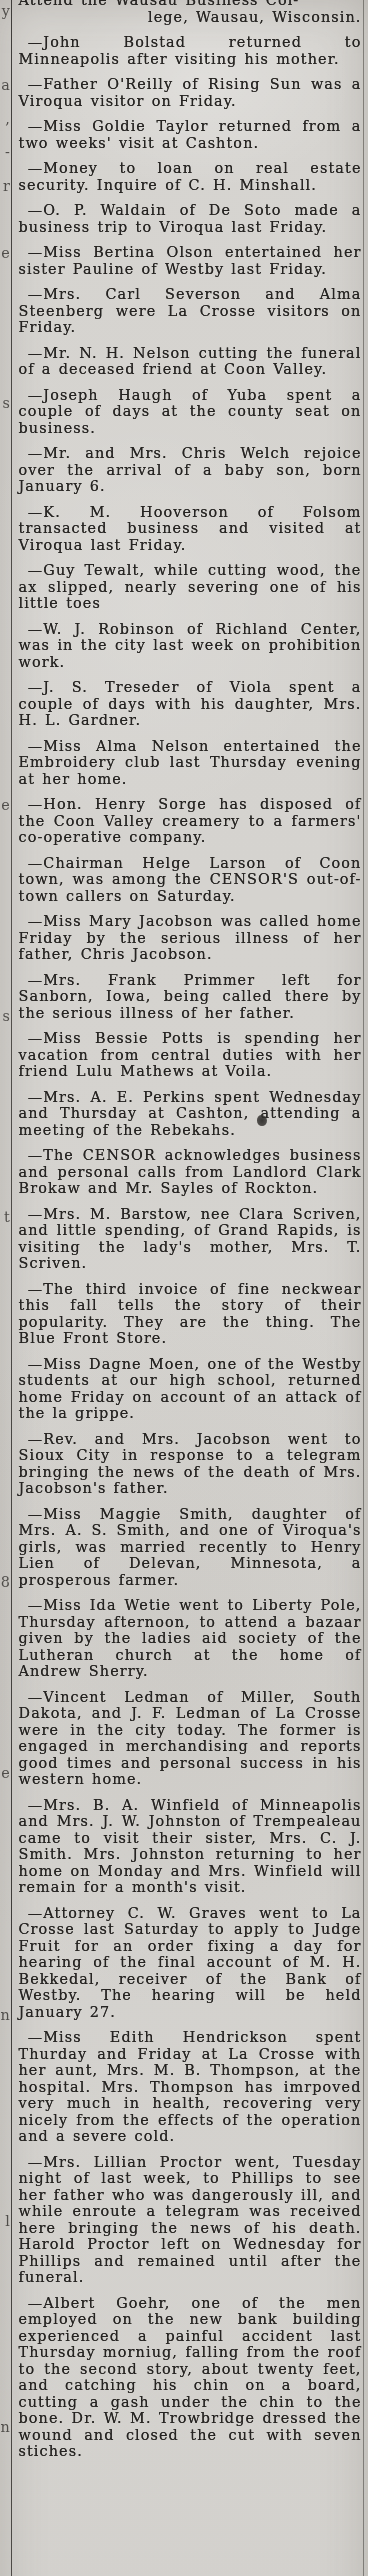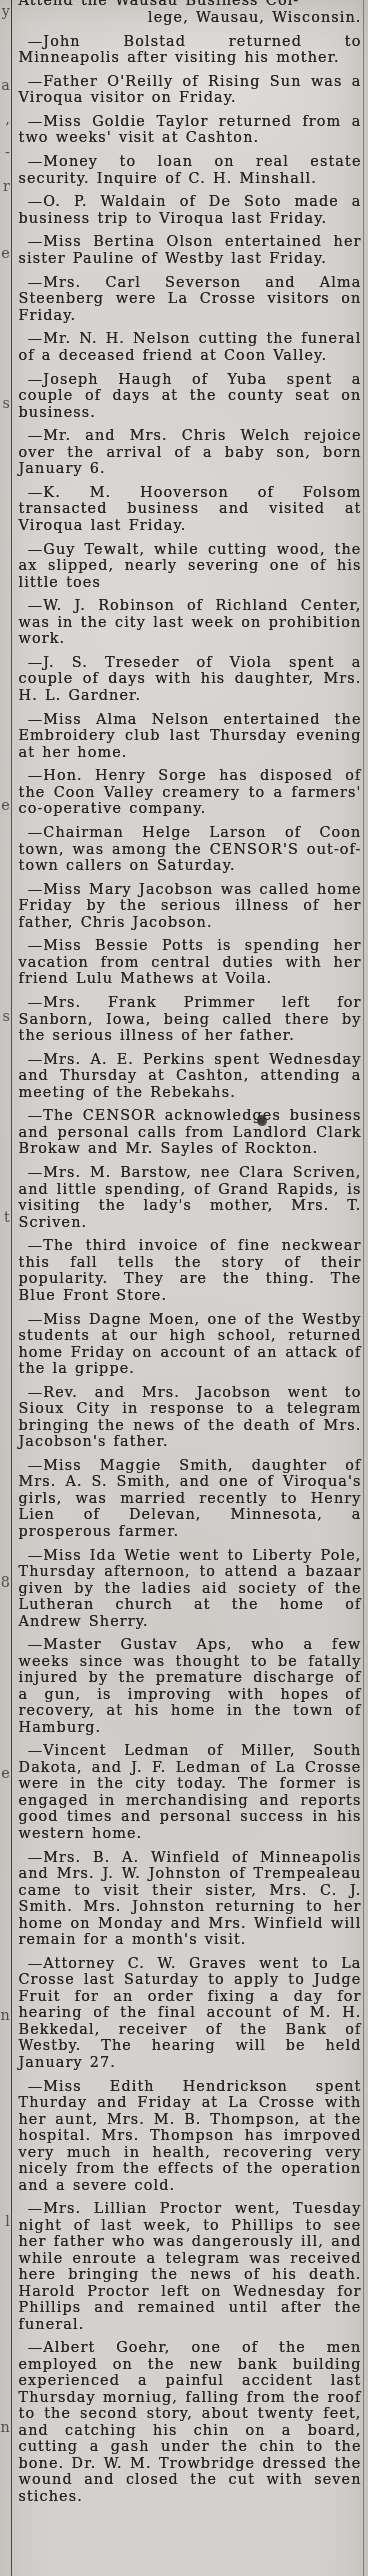--- a/index.html
+++ b/index.html
@@ -29,21 +29,21 @@
     position:absolute;top:-7.7px;left:18.5px;width:343px;
     color:#262422;
     font-size:14.4px;line-height:16.5px;
     letter-spacing:1.1px;word-spacing:1.5px;
     text-align:justify;
     text-shadow:0 0 0.4px rgba(38,36,34,.85);
   }
   .column p{margin:0 0 7.2px 0;}
   p.clipped-top{margin:0;text-indent:0;}
   p.continuation{text-indent:0;text-align:right;}
-  p.item{text-indent:9.3px;}
+  p.item{text-indent:9.3px;margin-top:9px;}
   .frag-layer{position:absolute;left:0;top:0;width:10.3px;height:2739px;}
   .frag{
     position:absolute;left:0.5px;width:9.3px;overflow:hidden;
     color:#33312e;font-size:14.4px;line-height:15.5px;
     text-align:right;opacity:.8;
   }
   .ink-blot{
     position:absolute;width:10.3px;height:11.3px;border-radius:45% 55% 50% 50%;
     background:radial-gradient(#1c1b19, #3a3835 70%, rgba(58,56,53,0));
     opacity:.85;
@@ -90,31 +90,30 @@
       <p class="item">—Joseph Haugh of Yuba spent a couple of days at the county seat on business.</p>
       <p class="item">—Mr. and Mrs. Chris Welch rejoice over the arrival of a baby son, born January 6.</p>
       <p class="item">—K. M. Hooverson of Folsom transacted business and visited at Viroqua last Friday.</p>
       <p class="item">—Guy Tewalt, while cutting wood, the ax slipped, nearly severing one of his little toes</p>
       <p class="item">—W. J. Robinson of Richland Center, was in the city last week on prohibition work.</p>
       <p class="item">—J. S. Treseder of Viola spent a couple of days with his daughter, Mrs. H. L. Gardner.</p>
       <p class="item">—Miss Alma Nelson entertained the Embroidery club last Thursday evening at her home.</p>
       <p class="item">—Hon. Henry Sorge has disposed of the Coon Valley creamery to a farmers' co-operative company.</p>
       <p class="item">—Chairman Helge Larson of Coon town, was among the CENSOR'S out-of-town callers on Saturday.</p>
       <p class="item">—Miss Mary Jacobson was called home Friday by the serious illness of her father, Chris Jacobson.</p>
+      <p class="item">—Mrs. Frank Primmer left for Sanborn, Iowa, being called there by the serious illness of her father.</p>
       <p class="item">—Miss Bessie Potts is spending her vacation from central duties with her friend Lulu Mathews at Voila.</p>
-      <p class="item">—Mrs. Frank Primmer left for Sanborn, Iowa, being called there by the serious illness of her father.</p>
       <p class="item">—Mrs. A. E. Perkins spent Wednesday and Thursday at Cashton, attending a meeting of the Rebekahs.</p>
       <p class="item">—The CENSOR acknowledges business and personal calls from Landlord Clark Brokaw and Mr. Sayles of Rockton.</p>
       <p class="item">—Mrs. M. Barstow, nee Clara Scriven, and little spending, of Grand Rapids, is visiting the lady's mother, Mrs. T. Scriven.</p>
       <p class="item">—The third invoice of fine neckwear this fall tells the story of their popularity.  They are the thing.  The Blue Front Store.</p>
       <p class="item">—Miss Dagne Moen, one of the Westby students at our high school, returned home Friday on account of an attack of the la grippe.</p>
       <p class="item">—Rev. and Mrs. Jacobson went to Sioux City in response to a telegram bringing the news of the death of Mrs. Jacobson's father.</p>
       <p class="item">—Miss Maggie Smith, daughter of Mrs. A. S. Smith, and one of Viroqua's girls, was married recently to Henry Lien of Delevan, Minnesota, a prosperous farmer.</p>
       <p class="item">—Miss Ida Wetie went to Liberty Pole, Thursday afternoon, to attend a bazaar given by the ladies aid society of the Lutheran church at the home of Andrew Sherry.</p>
-      <p class="item">—Master Gustav Aps, who a few weeks since was thought to be fatally injured by the premature discharge of a gun, is improving with hopes of recovery, at his home in the town of Hamburg.</p>
       <p class="item">—Vincent Ledman of Miller, South Dakota, and J. F. Ledman of La Crosse were in the city today.  The former is engaged in merchandising and reports good times and personal success in his western home.</p>
       <p class="item">—Mrs. B. A. Winfield of Minneapolis and Mrs. J. W. Johnston of Trempealeau came to visit their sister, Mrs. C. J. Smith.  Mrs. Johnston returning to her home on Monday and Mrs. Winfield will remain for a month's visit.</p>
       <p class="item">—Attorney C. W. Graves went to La Crosse last Saturday to apply to Judge Fruit for an order fixing a day for hearing of the final account of M. H. Bekkedal, receiver of the Bank of Westby.  The hearing will be held January 27.</p>
       <p class="item">—Miss Edith Hendrickson spent Thurday and Friday at La Crosse with her aunt, Mrs. M. B. Thompson, at the hospital.  Mrs. Thompson has imrpoved very much in health, recovering very nicely from the effects of the operation and a severe cold.</p>
       <p class="item">—Mrs. Lillian Proctor went, Tuesday night of last week, to Phillips to see her father who was dangerously ill, and while enroute a telegram was received here bringing the news of his death.  Harold Proctor left on Wednesday for Phillips and remained until after the funeral.</p>
       <p class="item">—Albert Goehr, one of the men employed on the new bank building experienced a painful accident last Thursday morniug, falling from the roof to the second story, about twenty feet, and catching his chin on a board, cutting a gash under the chin to the bone.  Dr. W. M. Trowbridge dressed the wound and closed the cut with seven stiches.</p>
     </div>
 </div>
 
 <div class="ink-blot" style="left: 257px; top: 1115px;"></div>

